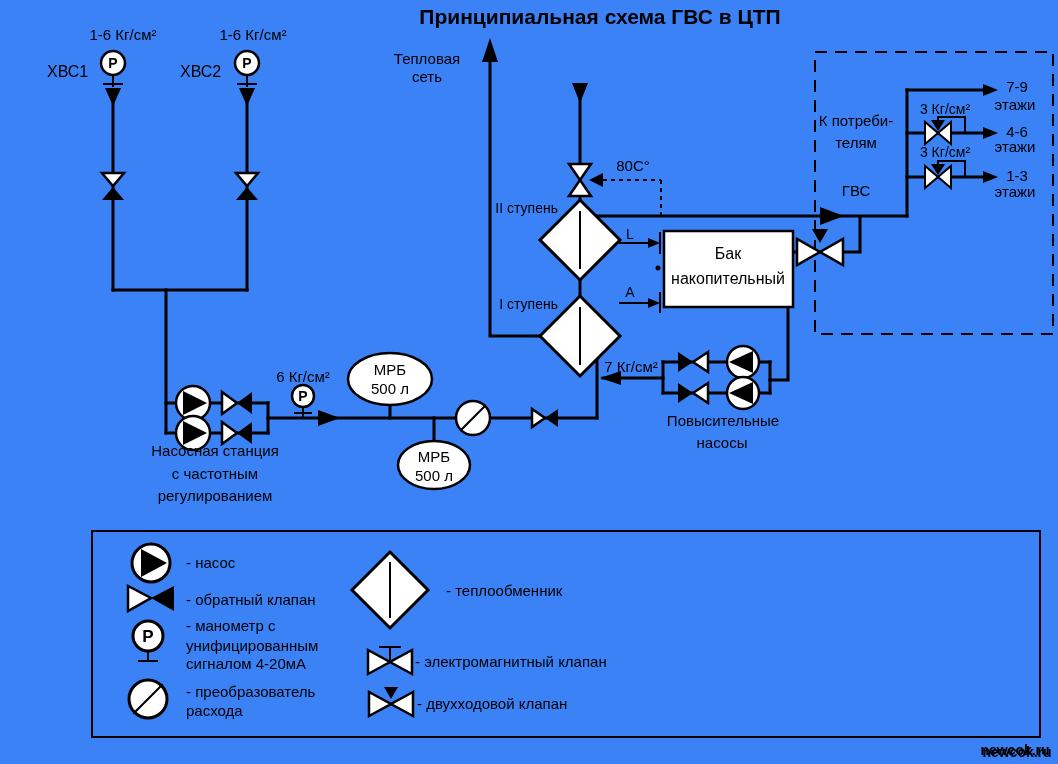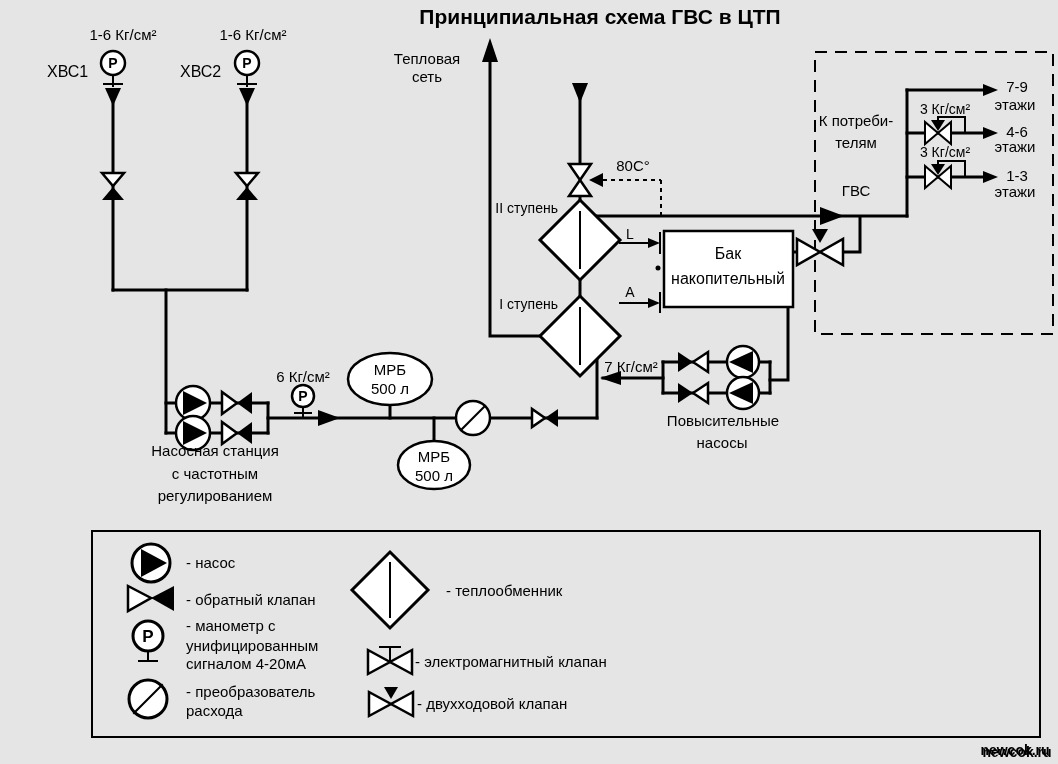--- a/index.html
+++ b/index.html
@@ -1,16 +1,16 @@
 <!DOCTYPE html>
 <html><head>
 <meta charset="utf-8">
 <style>
   html,body{margin:0;padding:0;background:#ffffff;}
-  .canvas{width:1058px;height:764px;position:relative;background:#e5e5e5;overflow:hidden;}
+  .canvas{width:1058px;height:764px;position:relative;background:#3b82f6;overflow:hidden;}
   svg{display:block;}
   svg text{font-family:"Liberation Sans","DejaVu Sans",sans-serif;fill:#000;}
   .t-title{font-size:21px;font-weight:bold;}
   .t15{font-size:15px;}
   .t14{font-size:14px;}
   .t16{font-size:16px;}
   .gletter{font-size:14px;font-weight:bold;}
   .gletter-big{font-size:17px;font-weight:bold;}
   .wm{font-size:14px;font-weight:bold;}
   .pipe{stroke:#000;stroke-width:3;fill:none;stroke-linecap:square;}

